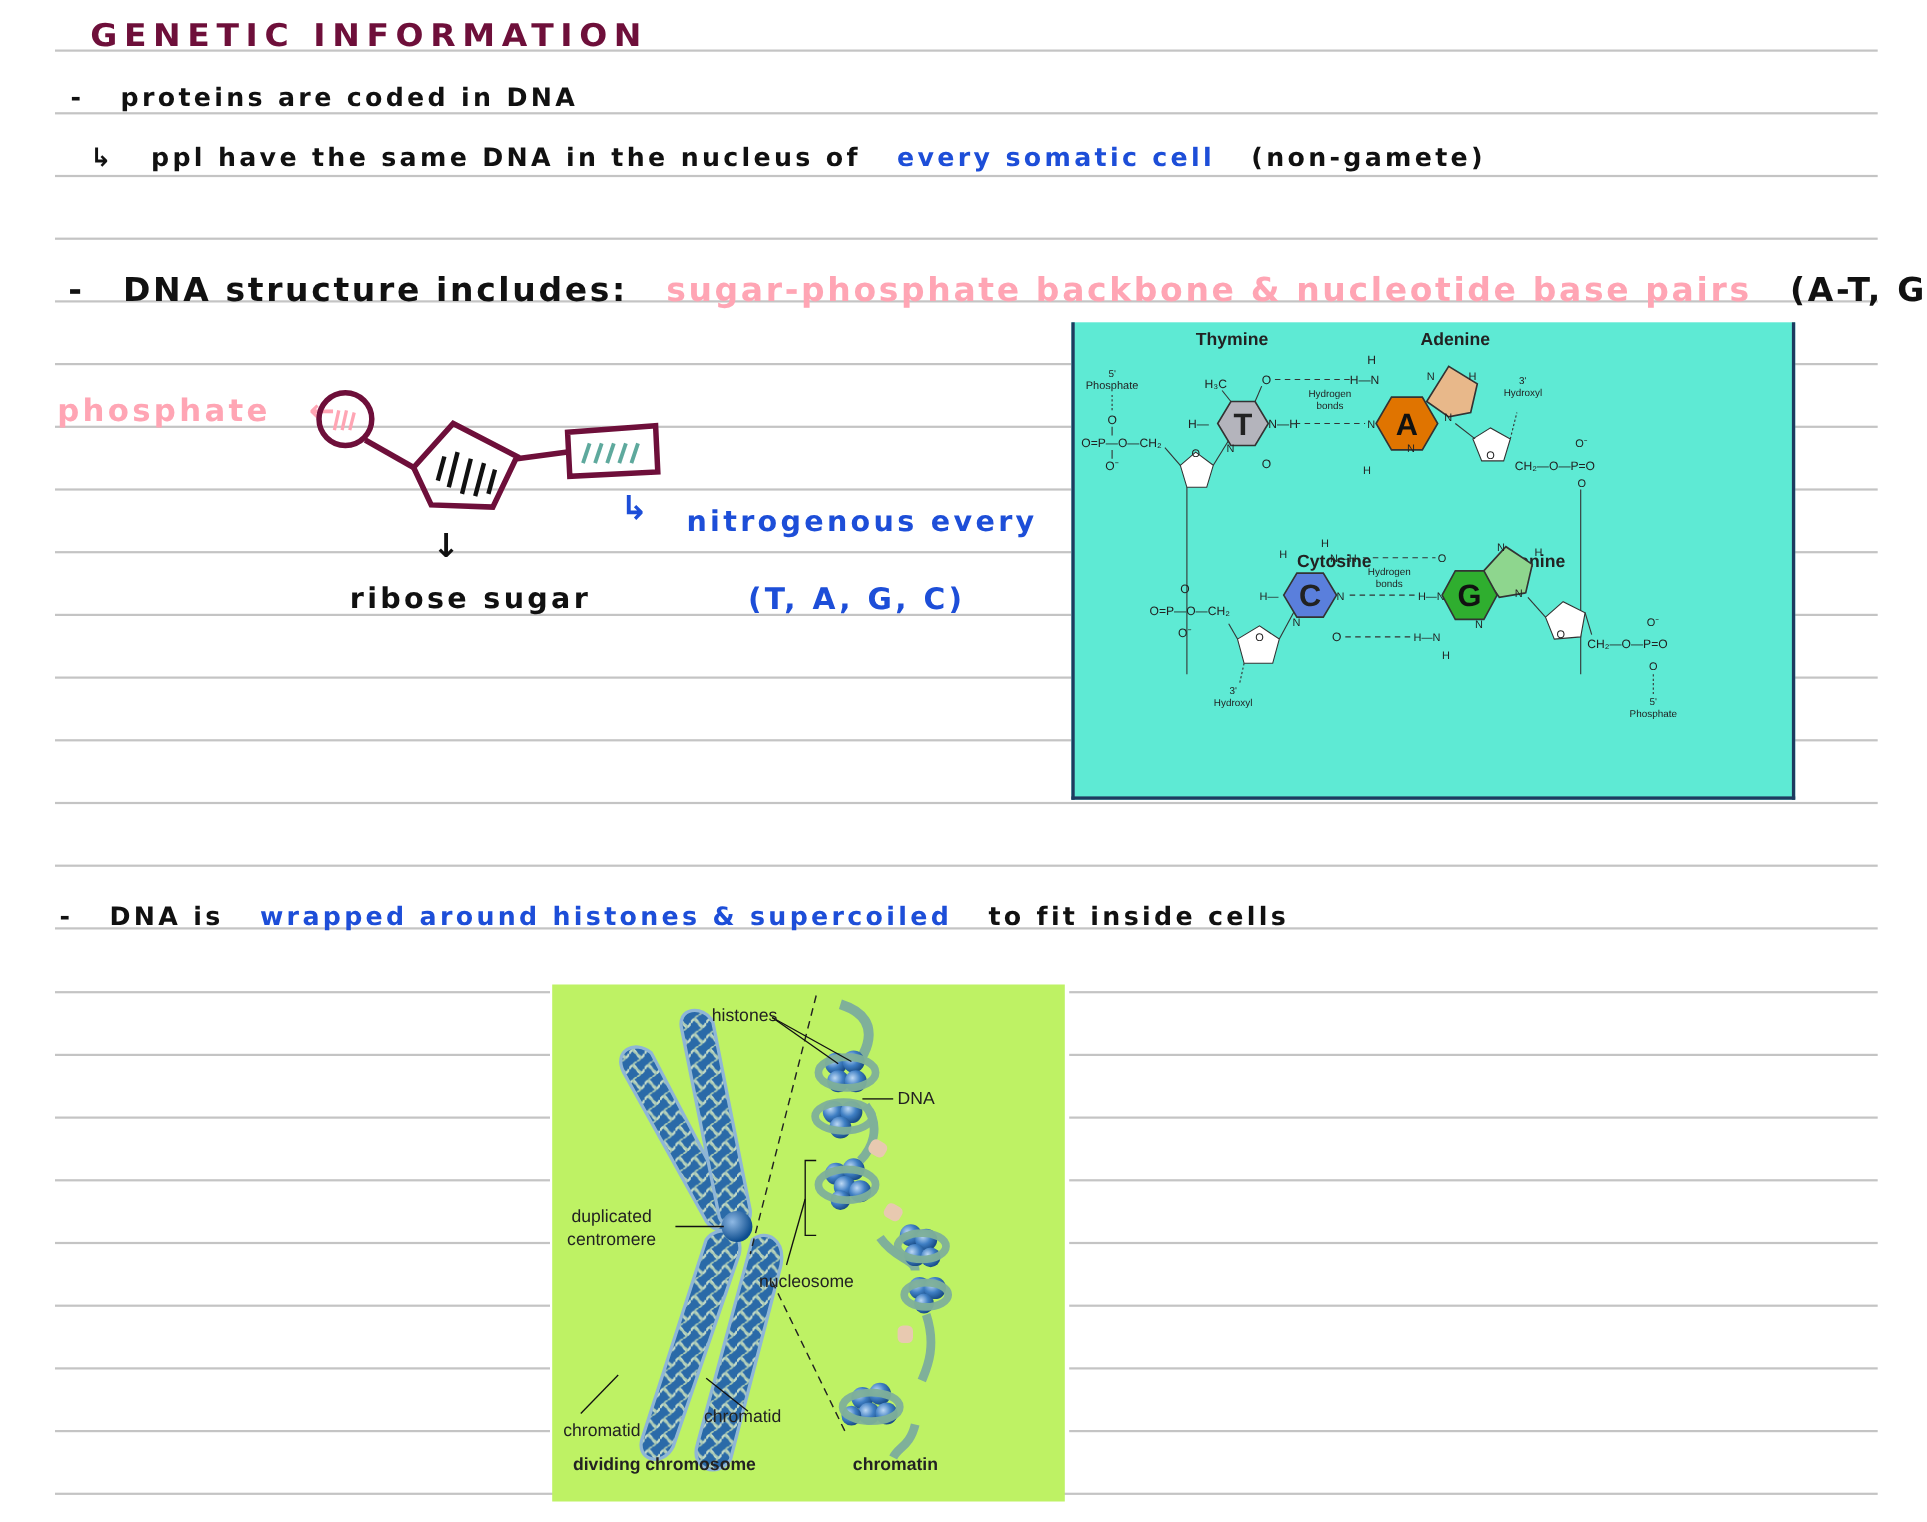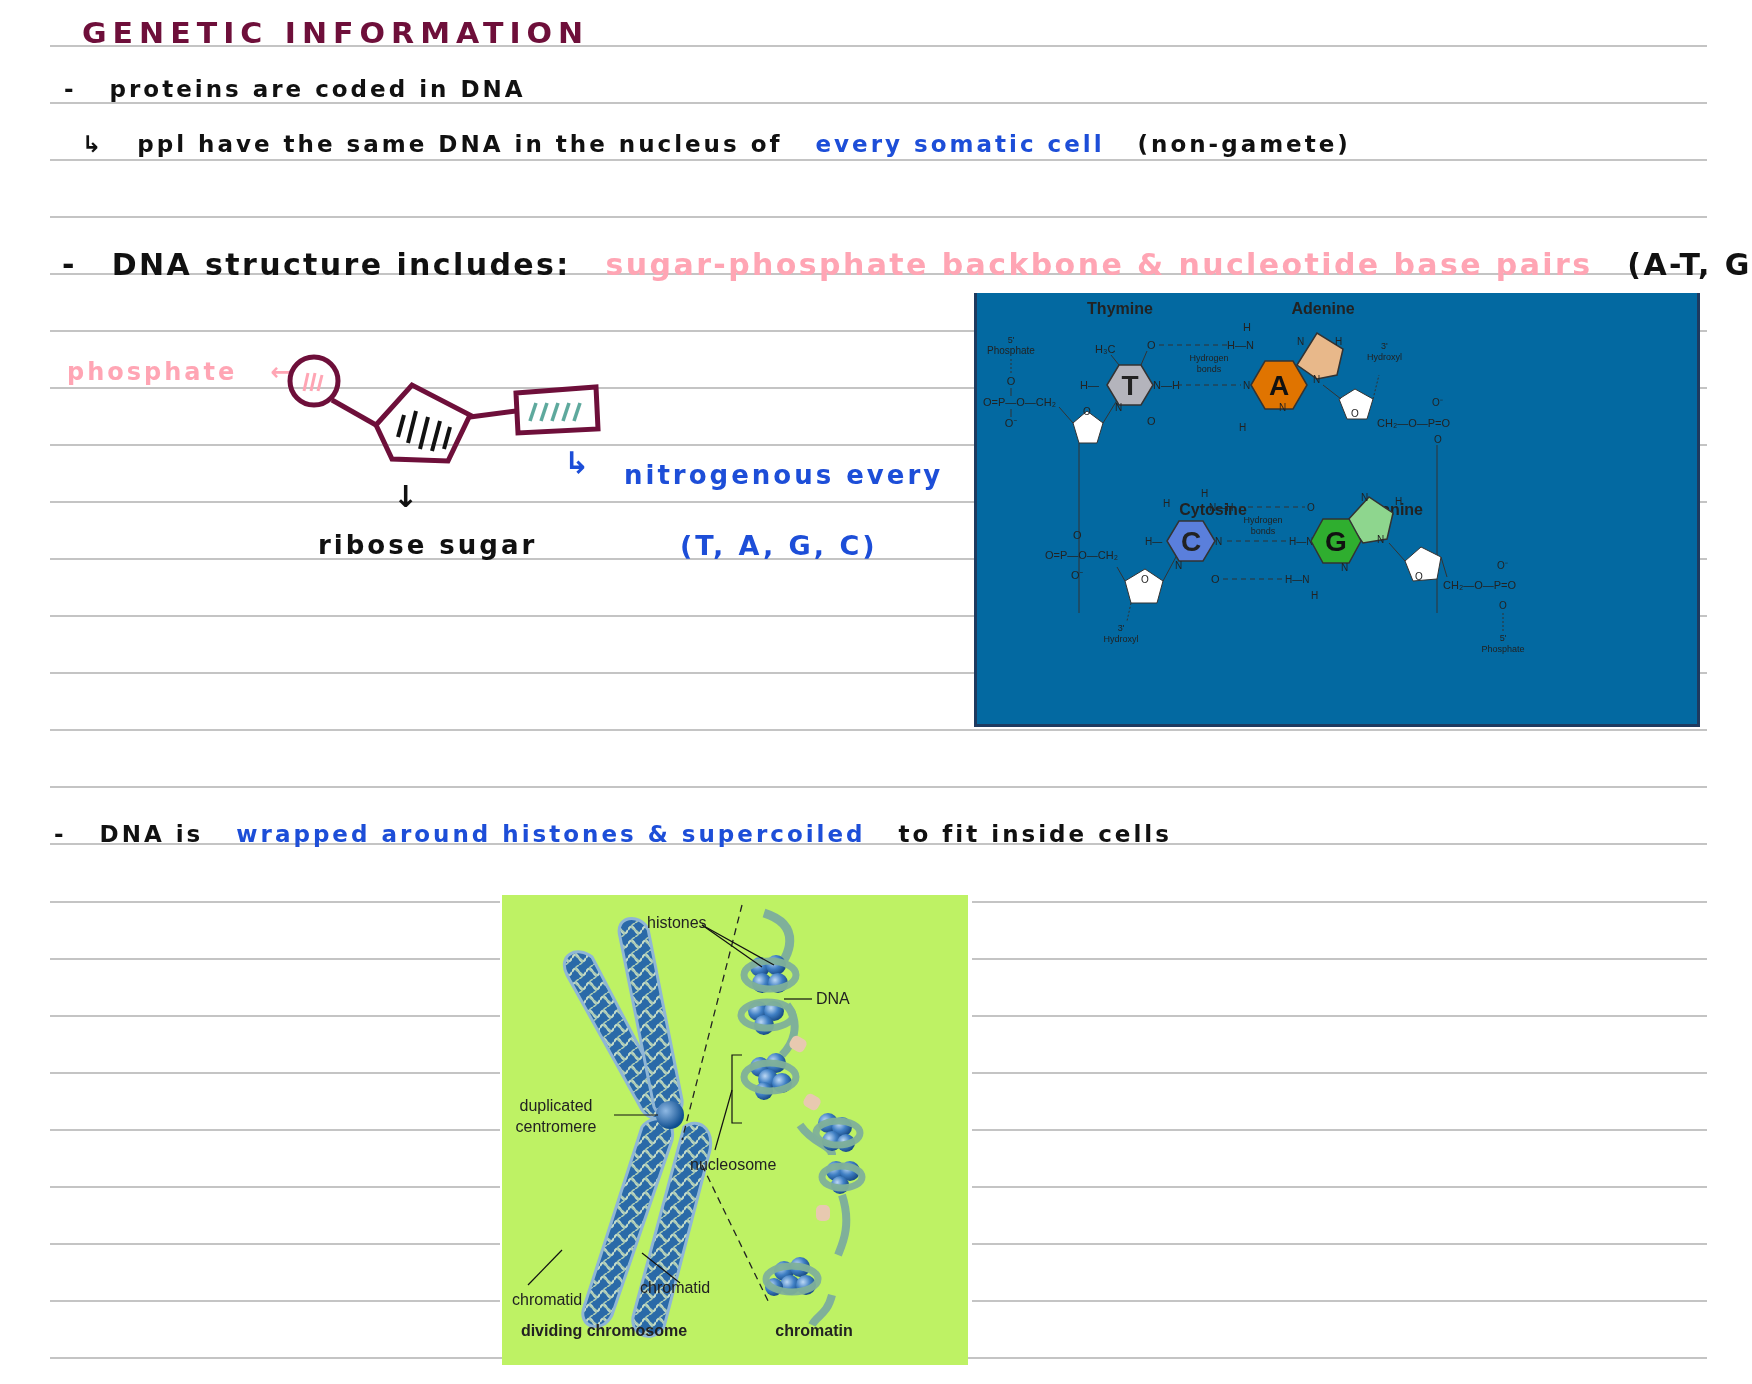--- a/index.html
+++ b/index.html
@@ -8,21 +8,21 @@
   .hw{position:absolute;font-family:"DejaVu Sans",sans-serif;font-weight:bold;white-space:nowrap;letter-spacing:3px;line-height:1;}
   .hw span{display:inline-block;}
   .blk{color:#111;}
   .maroon{color:#6e0f3a;}
   .pink{color:#ffa5b4;}
   .teal{color:#1d4ed8;}
   .title{font-size:30px;letter-spacing:6px;transform:scaleY(0.95);}
   .line-txt{font-size:23px;}
   .gap{margin-left:22px;}
   
-  #bp{position:absolute;left:974px;top:293px;width:726px;height:434px;background:#0369a1;border-left:3px solid #1e3a5f;border-right:3px solid #1e3a5f;border-bottom:3px solid #1e3a5f;box-sizing:border-box;text-decoration:underline;}
+  #bp{position:absolute;left:974px;top:293px;width:658px;height:434px;background:#5eead4;border-left:3px solid #1e3a5f;border-right:3px solid #1e3a5f;border-bottom:3px solid #1e3a5f;box-sizing:border-box;text-decoration:underline;}
   #bp svg{position:absolute;left:0;top:0;}
   .lbl{font-family:"Liberation Sans",sans-serif;}
   
   #chrom{position:absolute;left:502px;top:895px;width:466px;height:470px;background:#bef264;}
 </style>
 </head>
 <body>
 
 <div>
   <div class="rule" style="left:50px;width:1657px;top:45px"></div>
@@ -81,21 +81,21 @@
 </div>
 
 <div class="hw line-txt blk" style="left:62px;top:250px;font-size:30px;letter-spacing:2.4px">
   <span>-</span>
   <span class="gap">DNA structure includes:</span>
   <span class="gap pink">sugar-phosphate backbone &amp; nucleotide base pairs</span>
   <span class="gap">(A-T, G-C)</span>
 </div>
 
 <div>
-  <div class="hw pink" style="left:67px;top:360px;font-size:24px">
+  <div class="hw pink" style="left:52px;top:360px;font-size:28px">
     <span>phosphate</span>
     <span class="gap">←</span>
   </div>
   <svg style="position:absolute;left:280px;top:345px" width="330" height="130">
 
     <circle cx="34" cy="36" r="24" fill="none" stroke="#6e0f3a" stroke-width="5"></circle>
     <line x1="28" y1="28" x2="24" y2="46" stroke="#ffa5b4" stroke-width="3"></line>
     <line x1="35" y1="28" x2="31" y2="46" stroke="#ffa5b4" stroke-width="3"></line>
     <line x1="42" y1="30" x2="38" y2="46" stroke="#ffa5b4" stroke-width="3"></line>
 

